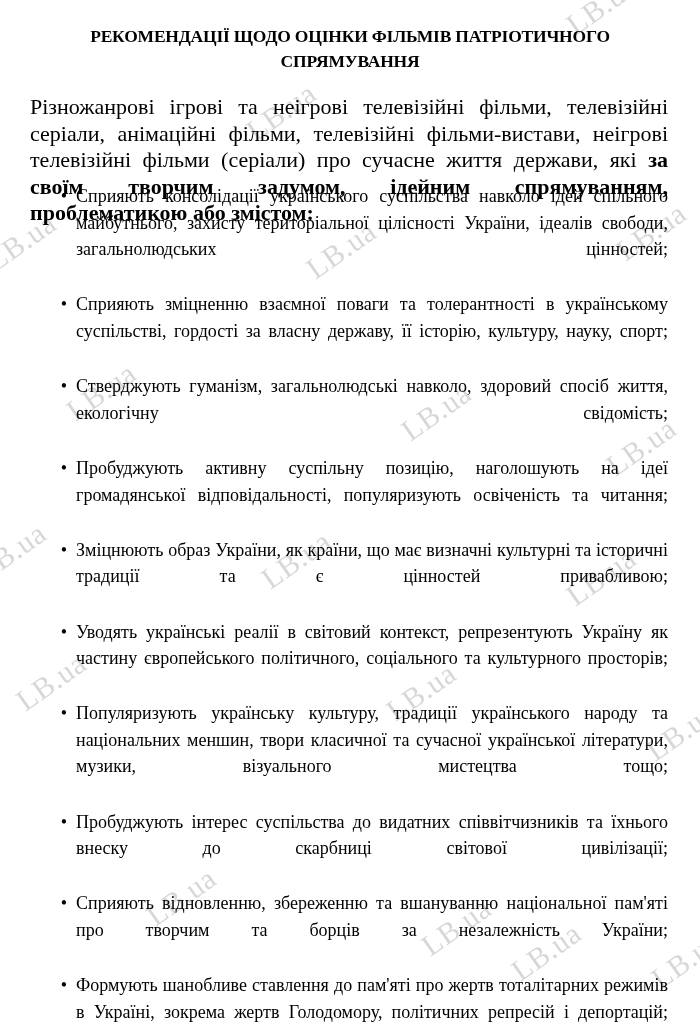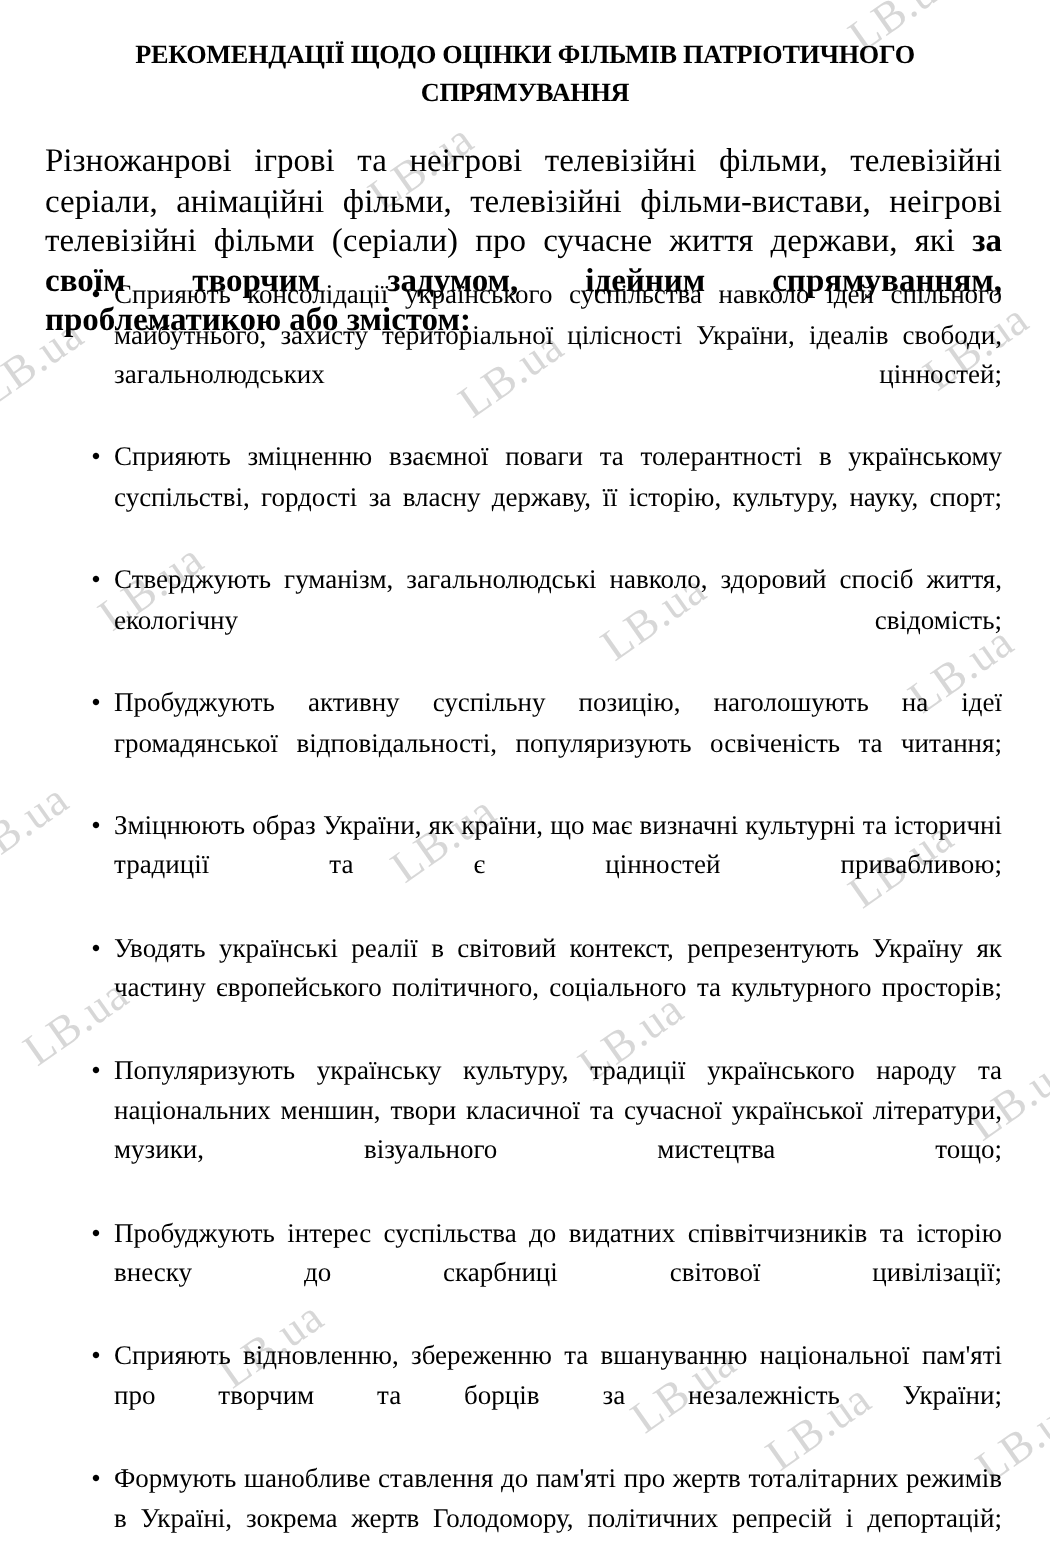--- a/index.html
+++ b/index.html
@@ -167,21 +167,21 @@
       <li class="bullet-item">
         <span class="marker">•</span>
         <span class="btext">Уводять українські реалії в світовий контекст, репрезентують Україну як частину європейського політичного, соціального та культурного просторів;</span>
       </li>
       <li class="bullet-item">
         <span class="marker">•</span>
         <span class="btext">Популяризують українську культуру, традиції українського народу та національних меншин, твори класичної та сучасної української літератури, музики, візуального мистецтва тощо;</span>
       </li>
       <li class="bullet-item">
         <span class="marker">•</span>
-        <span class="btext">Пробуджують інтерес суспільства до видатних співвітчизників та історію внеску до скарбниці світової цивілізації;</span>
+        <span class="btext">Пробуджують інтерес суспільства до видатних співвітчизників та їхнього внеску до скарбниці світової цивілізації;</span>
       </li>
       <li class="bullet-item">
         <span class="marker">•</span>
         <span class="btext">Сприяють відновленню, збереженню та вшануванню національної пам'яті про творчим та борців за незалежність України;</span>
       </li>
       <li class="bullet-item">
         <span class="marker">•</span>
         <span class="btext">Формують шанобливе ставлення до пам'яті про жертв тоталітарних режимів в Україні, зокрема жертв Голодомору, політичних репресій і депортацій;</span>
       </li>
     </ul>

